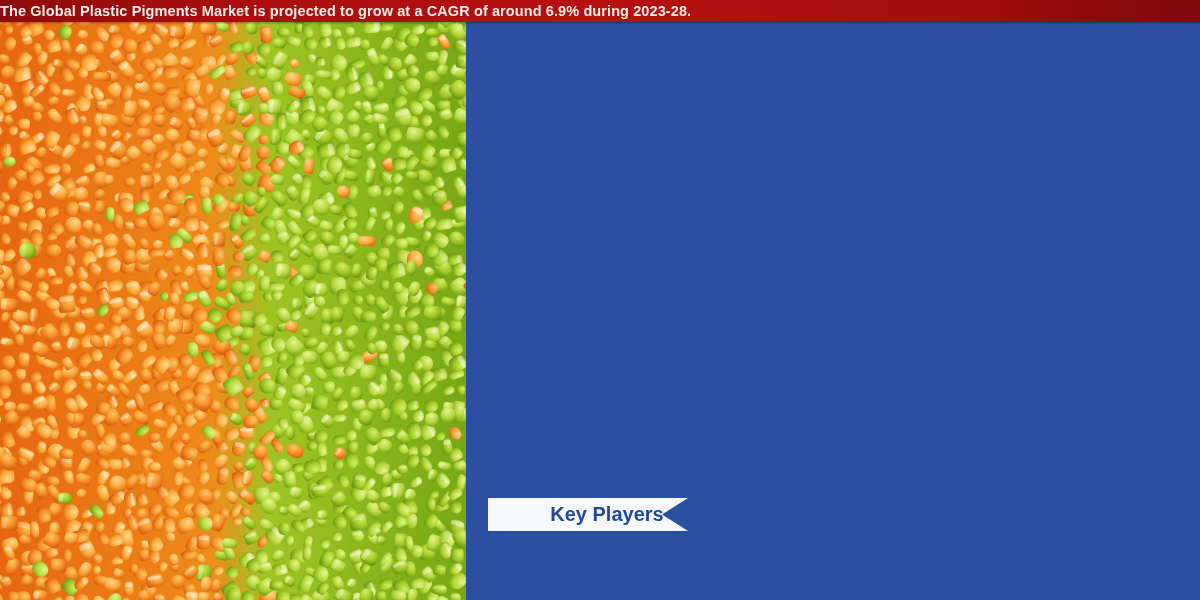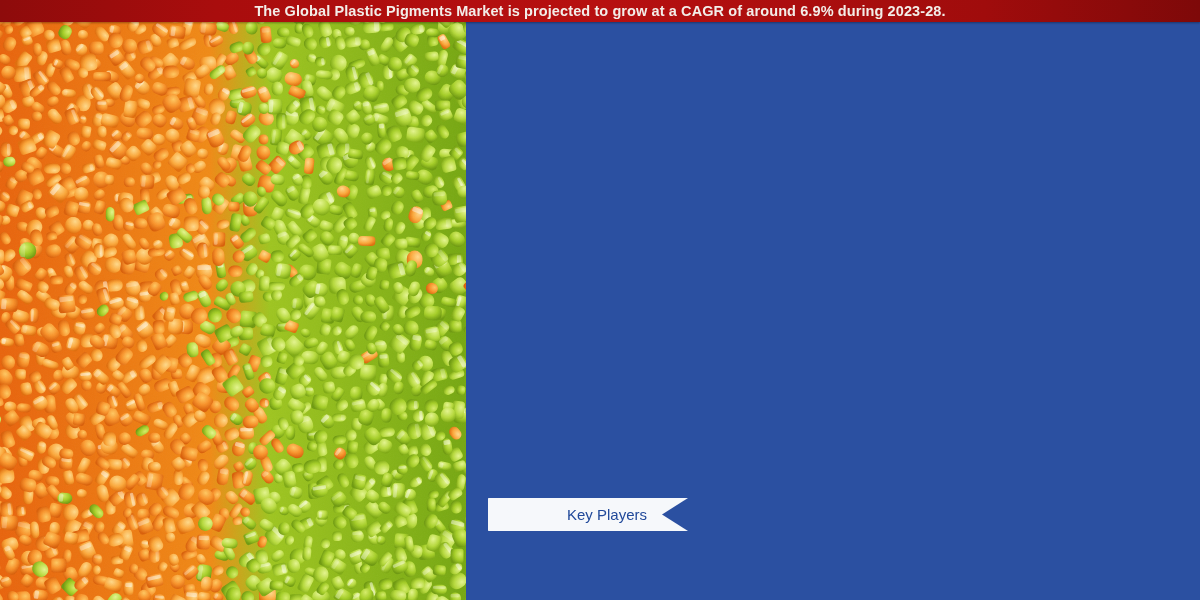--- a/index.html
+++ b/index.html
@@ -21,21 +21,21 @@
   
   .banner {
     position: absolute;
     left: 0;
     top: 0;
     width: 1200px;
     height: 22px;
     background: linear-gradient(90deg, #8E0B0B 0%, #A90D0D 18%, #B71010 50%, #A00C0C 82%, #7E0909 100%);
     display: flex;
     align-items: center;
-    justify-content: center;
+    justify-content: flex-start;
     z-index: 6;
     box-shadow: 0 1px 2px rgba(0,0,0,0.35);
   }
   .banner-text {
     color: #F3EDE8;
     font-size: 14.5px;
     font-weight: bold;
     letter-spacing: 0.1px;
     white-space: nowrap;
     line-height: 1;
@@ -146,22 +146,22 @@
     background: #2B50A1;
     clip-path: polygon(100% 0%, 100% 100%, 0% 50%);
   }
   .ribbon-label {
     position: absolute;
     inset: 0;
     display: flex;
     align-items: center;
     justify-content: center;
     color: #21499A;
-    font-size: 15px;
-    font-weight: normal;
+    font-size: 20px;
+    font-weight: bold;
     padding-right: 6px;
     box-sizing: border-box;
     margin-left: 44px;
   }
 
   
   .players {
     position: absolute;
     left: 487px;
     top: 565px;

